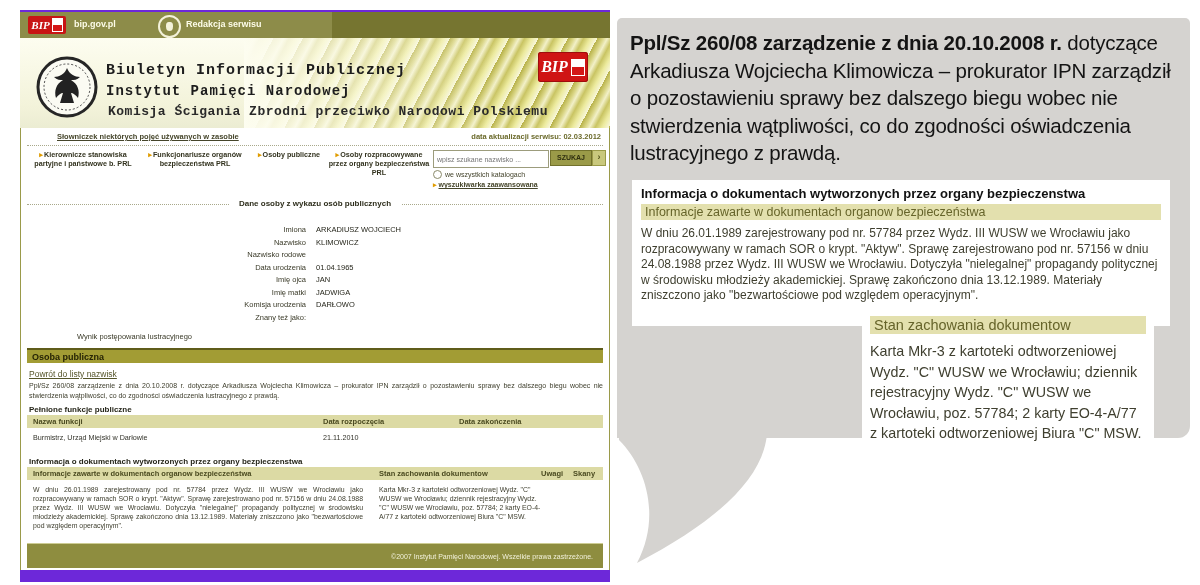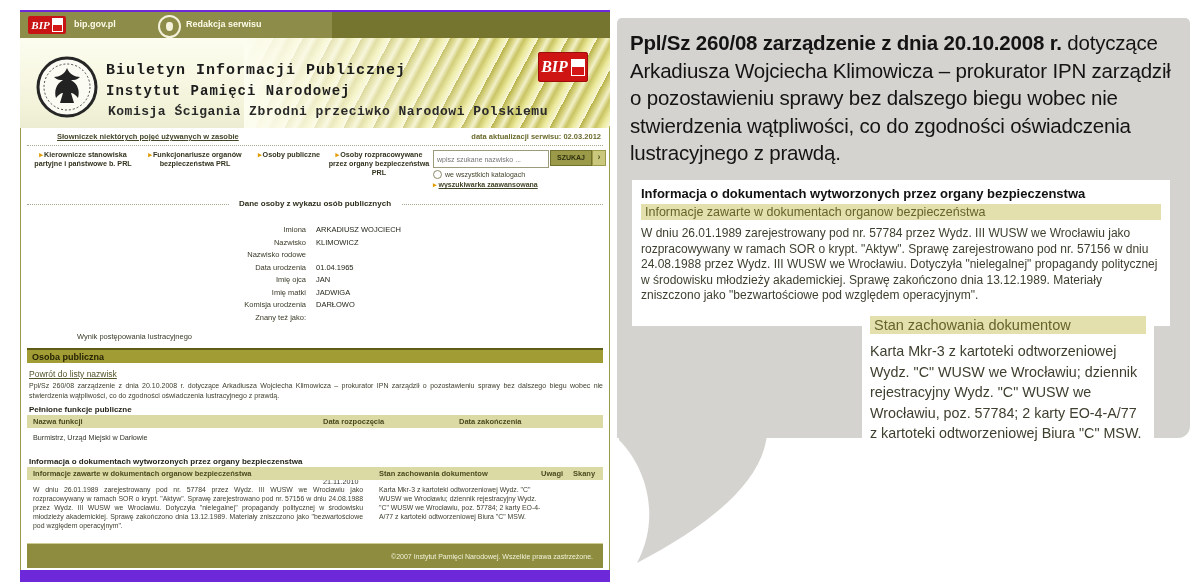--- a/index.html
+++ b/index.html
@@ -75,21 +75,21 @@
   .bt1{top:277px;}
   .bt2{top:329px;}
   .thead{left:6px;width:576px;height:13px;background:#dcdaa4;font-size:7.5px;font-weight:bold;color:#4a4a20;line-height:13px;}
   .th1{top:287px;}
   .th2{top:339px;}
   .thead span{position:absolute;top:0;}
   .t1c1{left:6px;} .t1c2{left:296px;} .t1c3{left:432px;}
   .t2c1{left:6px;} .t2c2{left:352px;} .t2c3{left:514px;} .t2c4{left:546px;}
   .trow{font-size:7.2px;color:#33332a;}
   .tr1a{left:12px;top:305px;}
-  .tr1b{left:302px;top:305px;margin-top:44px;}
+  .tr1b{left:302px;top:305px;}
   .docCellL{left:12px;top:357px;width:330px;font-size:6.9px;line-height:9px;color:#3e3e2e;text-align:justify;}
   .docCellR{left:358px;top:357px;width:162px;font-size:6.9px;line-height:9px;color:#3e3e2e;}
 
   .pfooter{left:6px;top:415px;width:576px;height:25px;background:#8e8d3f;border-top:1px solid #cdcc93;color:#f2f1da;font-size:7px;line-height:25px;text-align:right;padding-right:10px;box-sizing:border-box;}
 
   
   #callout{left:617px;top:18px;width:573px;height:420px;background:#d5d3d0;border-radius:5px 5px 12px 0;}
   .headline{left:13px;top:11px;width:548px;font-size:20.5px;line-height:27.5px;color:#141414;letter-spacing:-0.2px;}
   .headline .hb{font-weight:bold;}
   .cbox{background:#fff;box-sizing:border-box;}

